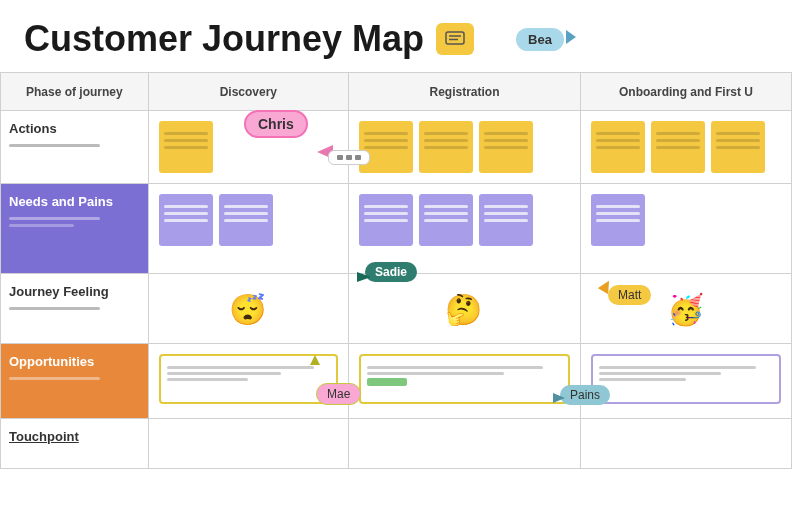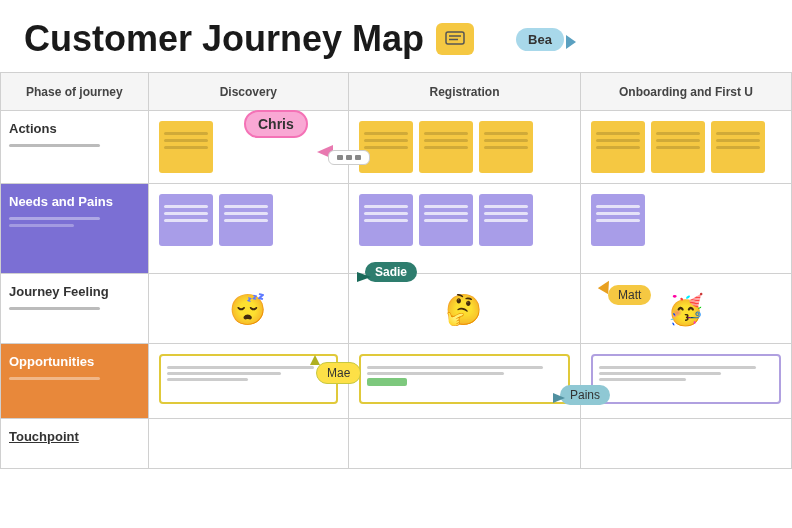--- a/index.html
+++ b/index.html
@@ -211,28 +211,28 @@
       padding: 3px 10px;
       font-size: 12px;
       font-weight: 500;
       position: absolute;
       top: 285px;
       left: 608px;
     }
 
     
     .label-mae {
-      background: #fde047;
+      background: #f9a8d4;
       color: #333;
       border-radius: 12px;
       padding: 3px 10px;
       font-size: 12px;
       font-weight: 500;
       position: absolute;
-      top: 362px;
+      top: 383px;
       left: 316px;
       border: 1px solid #c8c840;
     }
 
     
     .label-hisham {
       background: #8fc8d4;
       color: #333;
       border-radius: 12px;
       padding: 3px 10px;
@@ -265,21 +265,21 @@
   <div class="header">
     <h1 class="page-title">Customer Journey Map</h1>
     <button class="chat-icon-btn">
       <svg width="20" height="16" viewBox="0 0 20 16" fill="none">
         <rect x="1" y="1" width="18" height="12" rx="2" fill="none" stroke="#555" stroke-width="1.5"></rect>
         <line x1="4" y1="5" x2="16" y2="5" stroke="#555" stroke-width="1.5"></line>
         <line x1="4" y1="8.5" x2="13" y2="8.5" stroke="#555" stroke-width="1.5"></line>
       </svg>
     </button>
 
-    <div style="position:relative; display:flex; align-items:flex-end; gap:0; margin-left: 30px;">
+    <div style="position:relative; display:flex; align-items:flex-start; gap:0; margin-left: 30px;">
       <div style="background:#a8d8ea; border-radius:14px; padding:4px 12px; font-size:13px; font-weight:600; color:#333;">Bea</div>
       <svg width="14" height="18" viewBox="0 0 14 18">
         <polygon points="2,2 12,9 2,16" fill="#5aa0c0"></polygon>
       </svg>
     </div>
   </div>
 
   <div class="table-wrapper">
     <table>
       <thead>

